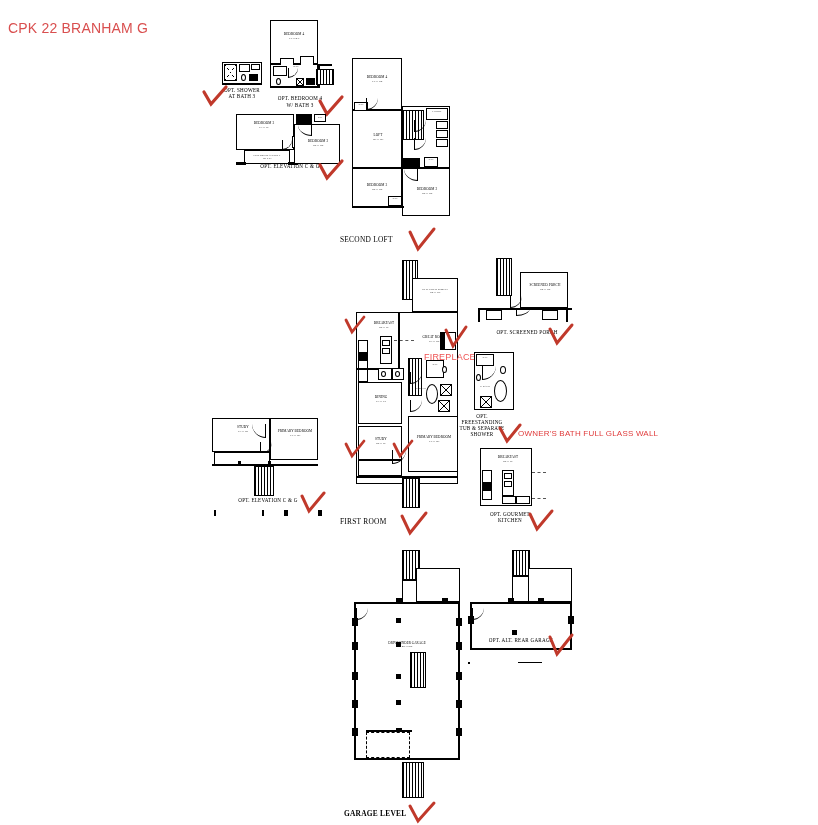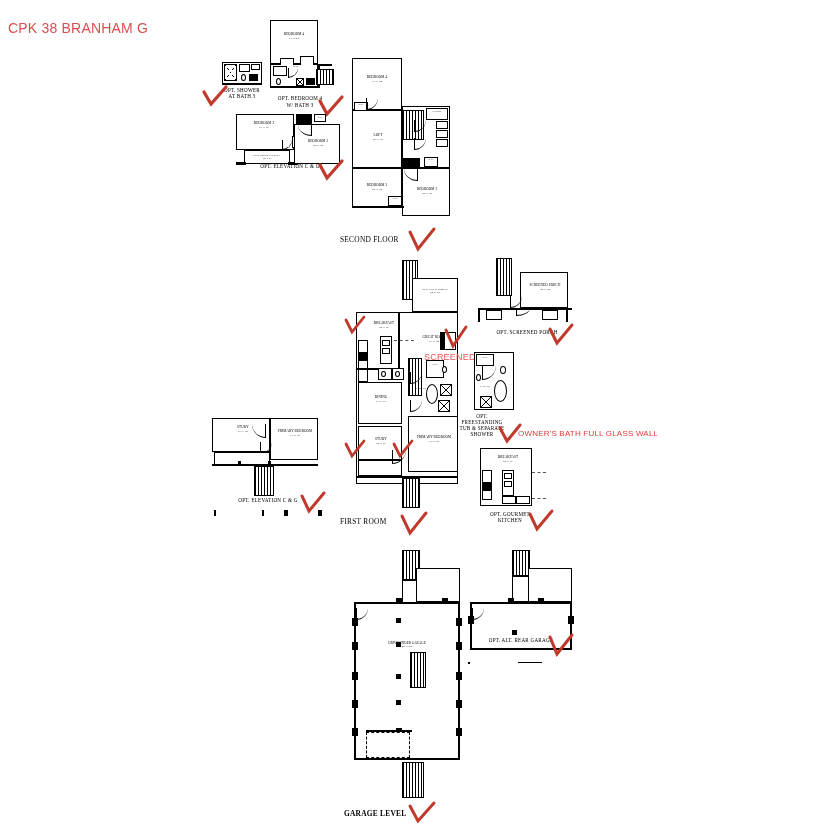--- a/index.html
+++ b/index.html
@@ -72,21 +72,21 @@
 
   
   .tickrow{position:absolute;}
   .tick{position:absolute;background:#000;}
 </style>
 </head>
 <body>
 
 <div class="sheet">
 
-  <div class="title">CPK 38 BRANHAM G</div>
+  <div class="title">CPK 22 BRANHAM G</div>
 
   <div class="plan" style="left:222px;top:62px;width:40px;height:24px;">
     <div class="room" style="left:0;top:0;width:40px;height:22px;"></div>
     <div class="xbox" style="left:2px;top:2px;width:13px;height:17px;"></div>
     <div class="xbox" style="left:17px;top:2px;width:11px;height:8px;"></div>
     <div class="thin" style="left:29px;top:2px;width:9px;height:6px;"></div>
     <div class="circ" style="left:19px;top:12px;width:5px;height:7px;"></div>
     <div class="fill" style="left:27px;top:12px;width:9px;height:7px;"></div>
     <div class="wall" style="left:0;top:21px;width:40px;height:2px;"></div>
   </div>
@@ -199,21 +199,21 @@
     <div class="room" style="left:50px;top:110px;width:48px;height:48px;"></div>
     <div class="rlbl" style="left:56px;top:130px;width:38px;">
       <span>BEDROOM 2</span><span class="dim">12' x 12'</span>
     </div>
     <div class="fill" style="left:50px;top:100px;width:18px;height:11px;"></div>
     <div class="thin" style="left:72px;top:99px;width:14px;height:10px;"></div>
     <div class="rlbl" style="left:72px;top:101px;width:14px;font-size:2.4px;">WIC</div>
     <div class="door" style="left:52px;top:111px;width:14px;height:12px;border-radius:0 0 0 100%;border-left:none;border-right:1px solid #000;border-top:none;"></div>
     <div class="wall" style="left:0;top:148px;width:52px;height:2px;"></div>
   </div>
-  <div class="cap big" style="left:340px;top:236px;width:96px;text-align:left;">SECOND FLOOR</div>
+  <div class="cap big" style="left:340px;top:236px;width:96px;text-align:left;">SECOND LOFT</div>
   <div class="chk" style="left:408px;top:228px;">
     <svg width="28" height="26">
         <path d="M2,4 L10,21 L26,1" stroke="#c0392b" stroke-width="3" fill="none" stroke-linecap="round"></path>
       </svg>
   </div>
 
   <div class="plan" style="left:478px;top:258px;width:96px;height:66px;">
     <div class="stairH" style="left:18px;top:0;width:16px;height:38px;"></div>
     <div class="room" style="left:42px;top:14px;width:48px;height:36px;"></div>
     <div class="rlbl" style="left:48px;top:26px;width:38px;">
@@ -325,21 +325,21 @@
     <svg width="22" height="20">
         <path d="M2,4 L8,16 L20,1" stroke="#c0392b" stroke-width="2.8" fill="none" stroke-linecap="round"></path>
       </svg>
   </div>
 
   <div class="chk" style="left:444px;top:326px;">
     <svg width="24" height="26">
         <path d="M2,4 L9,20 L22,1" stroke="#c0392b" stroke-width="3" fill="none" stroke-linecap="round"></path>
       </svg>
   </div>
-  <div class="redtxt fp" style="left:424px;top:352px;">SCREENED</div>
+  <div class="redtxt fp" style="left:424px;top:352px;">FIREPLACE</div>
 
   <div class="plan" style="left:470px;top:352px;width:48px;height:62px;">
     <div class="room" style="left:4px;top:0;width:40px;height:58px;"></div>
     <div class="thin" style="left:6px;top:2px;width:18px;height:12px;"></div>
     <div class="rlbl" style="left:6px;top:4px;width:18px;font-size:2.3px;">WIC</div>
     <div class="circ" style="left:30px;top:14px;width:6px;height:8px;"></div>
     <div class="door" style="left:12px;top:14px;width:14px;height:14px;"></div>
     <div class="ovl" style="left:24px;top:28px;width:13px;height:22px;"></div>
     <div class="rlbl" style="left:8px;top:34px;width:14px;font-size:2.5px;">P. BATH</div>
     <div class="circ" style="left:6px;top:22px;width:5px;height:7px;"></div>

